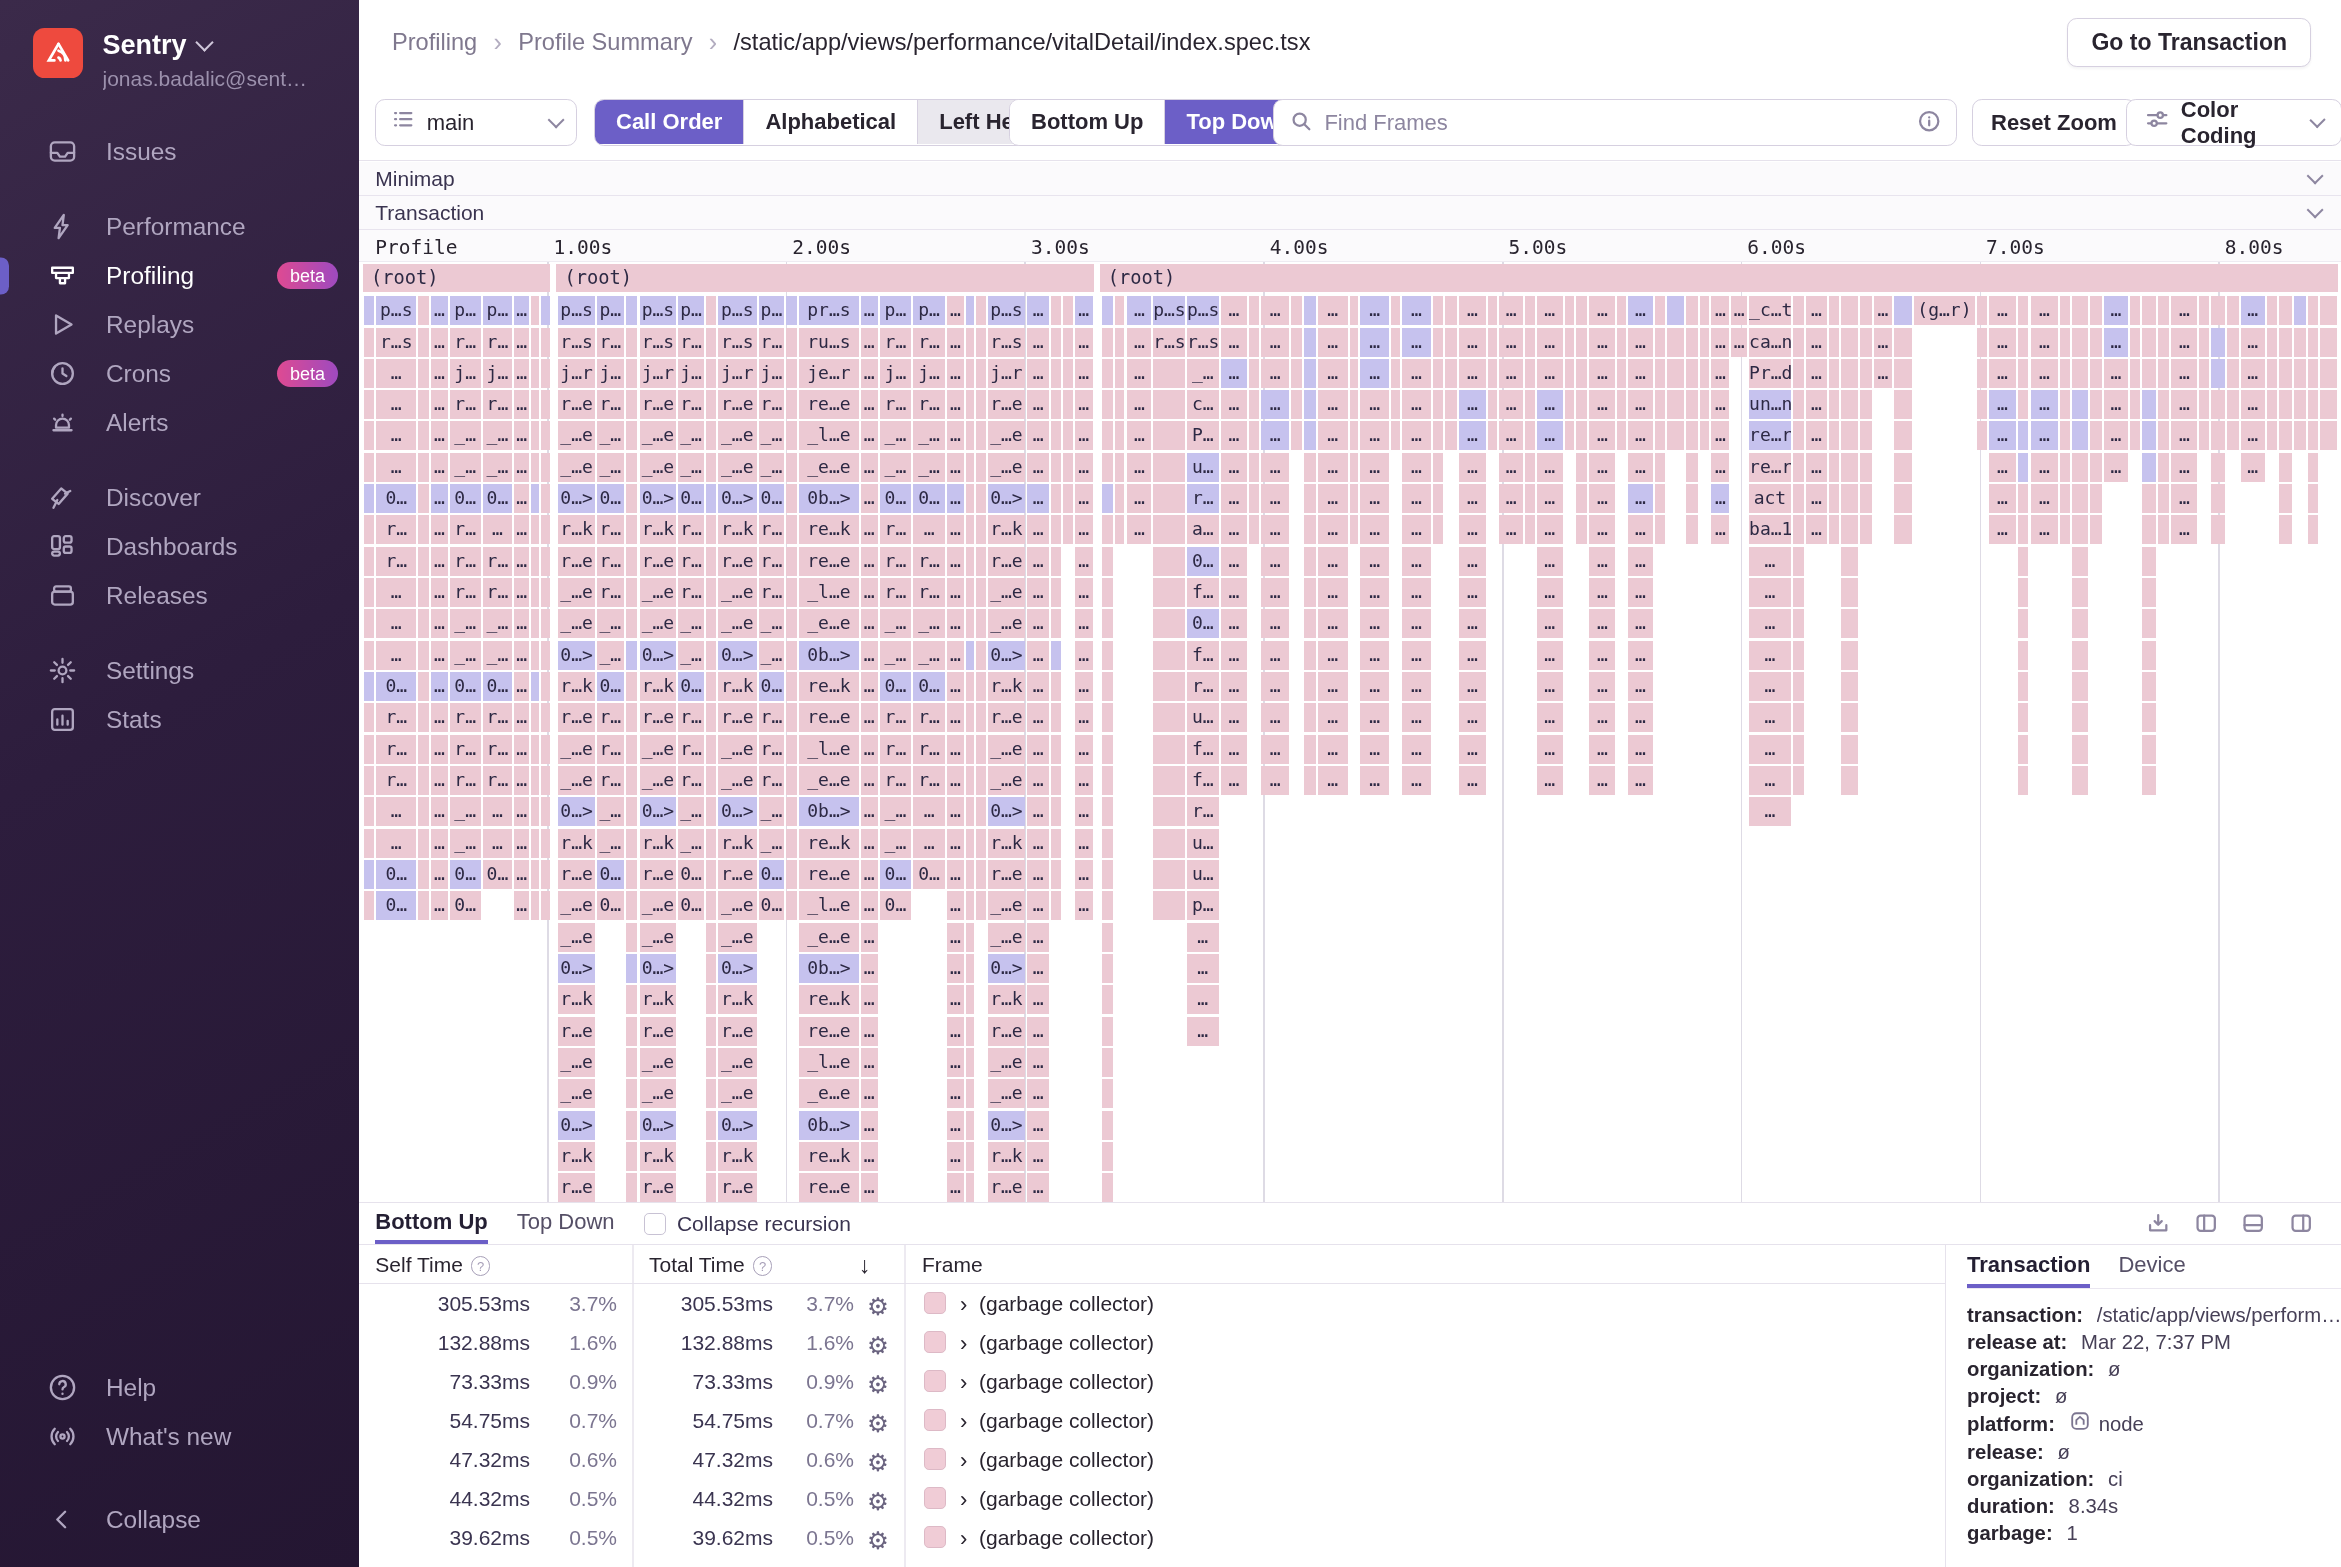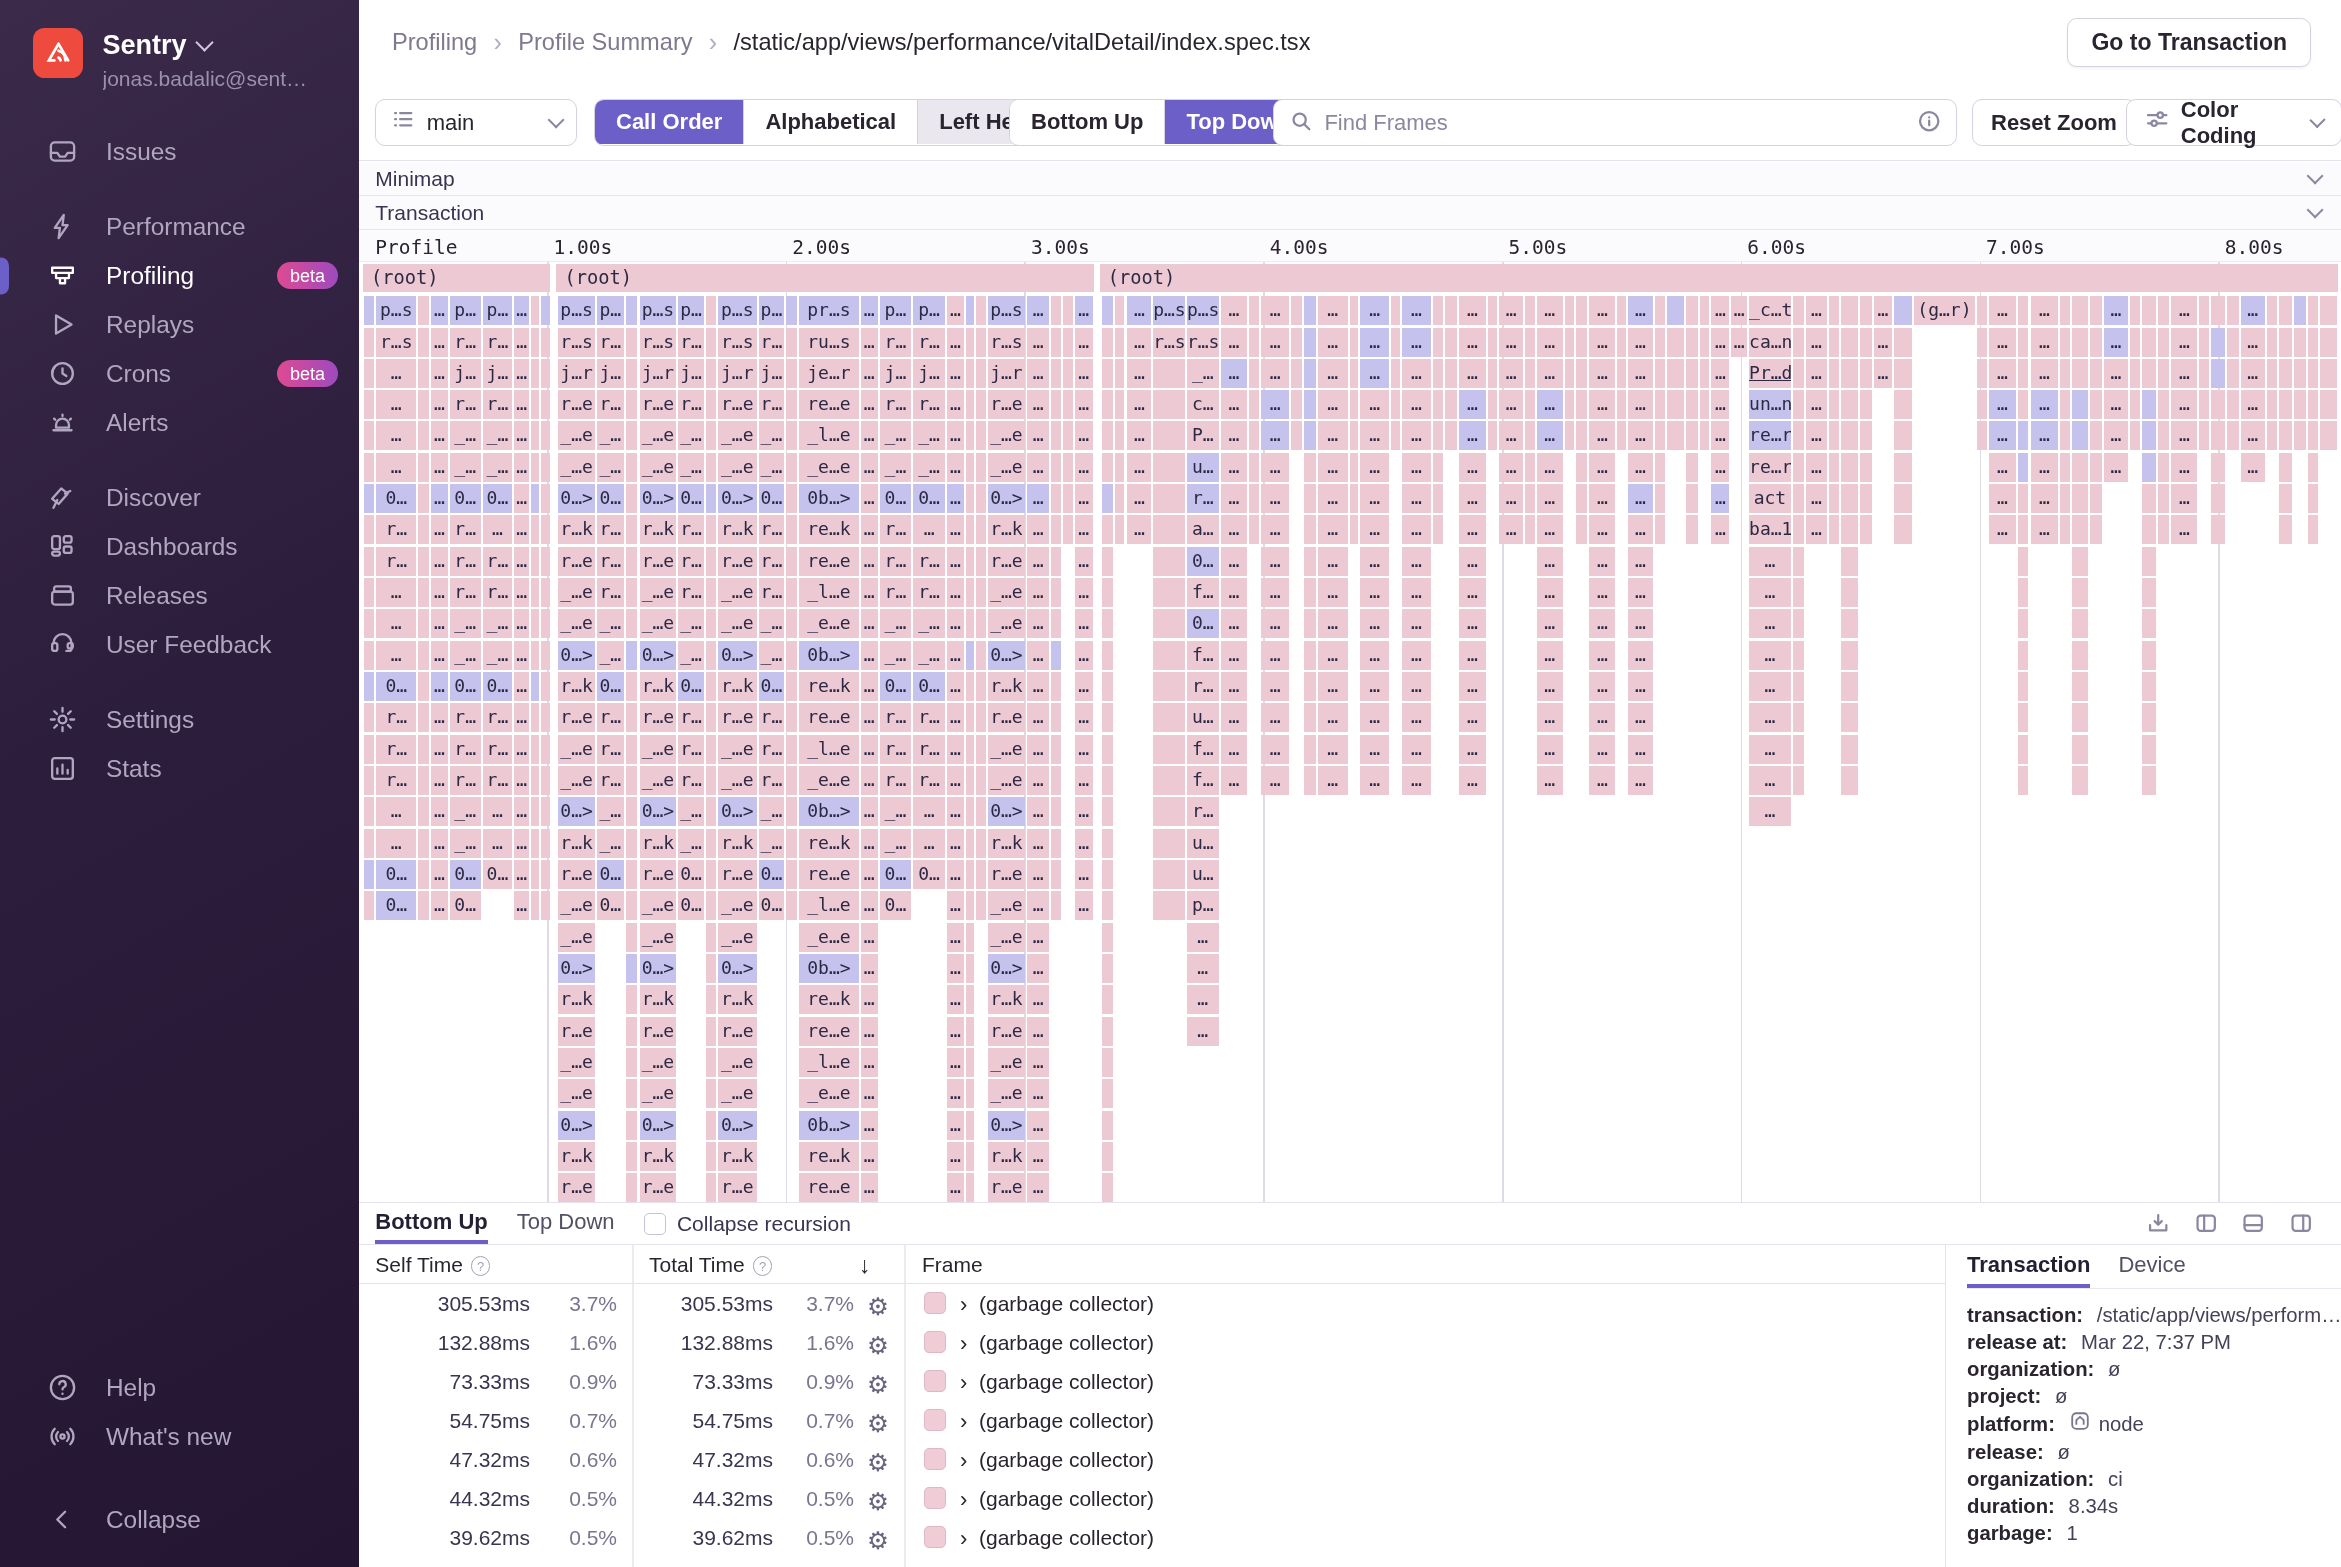--- a/index.html
+++ b/index.html
@@ -244,30 +244,20 @@
             <span>Dashboards</span>
           </div>
           <div class="nav-item">
             <span class="nav-icon">
               <svg viewBox="0 0 24 24">
                 <rect x="4" y="9" width="16" height="10" rx="2"></rect>
                 <rect x="5.5" y="5" width="13" height="4" rx="1.5"></rect>
               </svg>
             </span>
             <span>Releases</span>
-          </div>
-          <div class="nav-item">
-            <span class="nav-icon">
-              <svg viewBox="0 0 24 24">
-                <path d="M5 11a7 7 0 0 1 14 0v4a2 2 0 0 1-2 2h-2"></path>
-                <rect x="4" y="11" width="4" height="6" rx="1.5"></rect>
-                <rect x="16" y="11" width="4" height="4" rx="1.5"></rect>
-              </svg>
-            </span>
-            <span>User Feedback</span>
           </div>
         </div>
         <div class="nav-group">
           <div class="nav-item">
             <span class="nav-icon">
               <svg viewBox="0 0 24 24">
                 <circle cx="12" cy="12" r="3"></circle>
                 <path d="M12 3v3M12 18v3M3 12h3M18 12h3M5.6 5.6l2.1 2.1M16.3 16.3l2.1 2.1M18.4 5.6l-2.1 2.1M7.7 16.3l-2.1 2.1"></path>
               </svg>
             </span>
@@ -1452,21 +1442,21 @@
         <div class="fcell pink" style="left: 68.2%; width: 0.9%; top: 97px;">…</div>
         <div class="fcell pink" style="left: 68.2%; width: 0.9%; top: 128px;">…</div>
         <div class="fcell pink" style="left: 68.2%; width: 0.9%; top: 159px;">…</div>
         <div class="fcell pink" style="left: 68.2%; width: 0.9%; top: 191px;">…</div>
         <div class="fcell vio" style="left: 68.2%; width: 0.9%; top: 222px;">…</div>
         <div class="fcell pink" style="left: 68.2%; width: 0.9%; top: 253px;">…</div>
         <div class="fcell pink" style="left: 69.2%; width: 0.8%; top: 34px;">…</div>
         <div class="fcell pink" style="left: 69.2%; width: 0.8%; top: 66px;">…</div>
         <div class="fcell pink" style="left: 70.1%; width: 2.1%; top: 34px;">_c…t</div>
         <div class="fcell pink" style="left: 70.1%; width: 2.1%; top: 66px;">ca…n</div>
-        <div class="fcell pink" style="left: 70.1%; width: 2.1%; top: 97px; text-decoration: underline;">Pr…d</div>
+        <div class="fcell pink" style="left: 70.1%; width: 2.1%; top: 97px;">Pr…d</div>
         <div class="fcell vio" style="left: 70.1%; width: 2.1%; top: 128px;">un…n</div>
         <div class="fcell vio" style="left: 70.1%; width: 2.1%; top: 159px;">re…r</div>
         <div class="fcell pink" style="left: 70.1%; width: 2.1%; top: 191px;">re…r</div>
         <div class="fcell pink" style="left: 70.1%; width: 2.1%; top: 222px;">act</div>
         <div class="fcell pink" style="left: 70.1%; width: 2.1%; top: 253px;">ba…1</div>
         <div class="fcell pink" style="left: 70.1%; width: 2.1%; top: 285px;">…</div>
         <div class="fcell pink" style="left: 70.1%; width: 2.1%; top: 316px;">…</div>
         <div class="fcell pink" style="left: 70.1%; width: 2.1%; top: 347px;">…</div>
         <div class="fcell pink" style="left: 70.1%; width: 2.1%; top: 379px;">…</div>
         <div class="fcell pink" style="left: 70.1%; width: 2.1%; top: 410px;">…</div>

